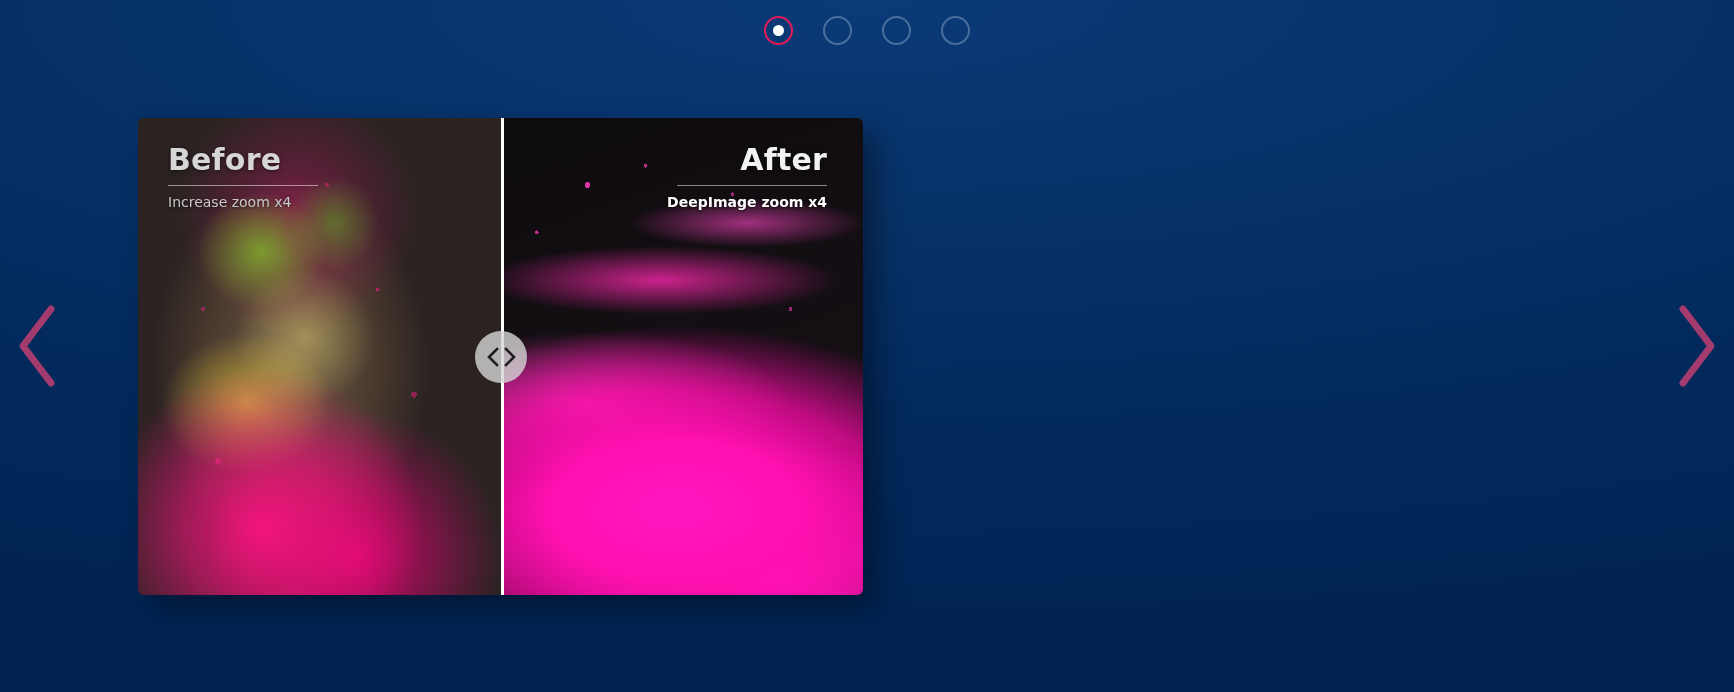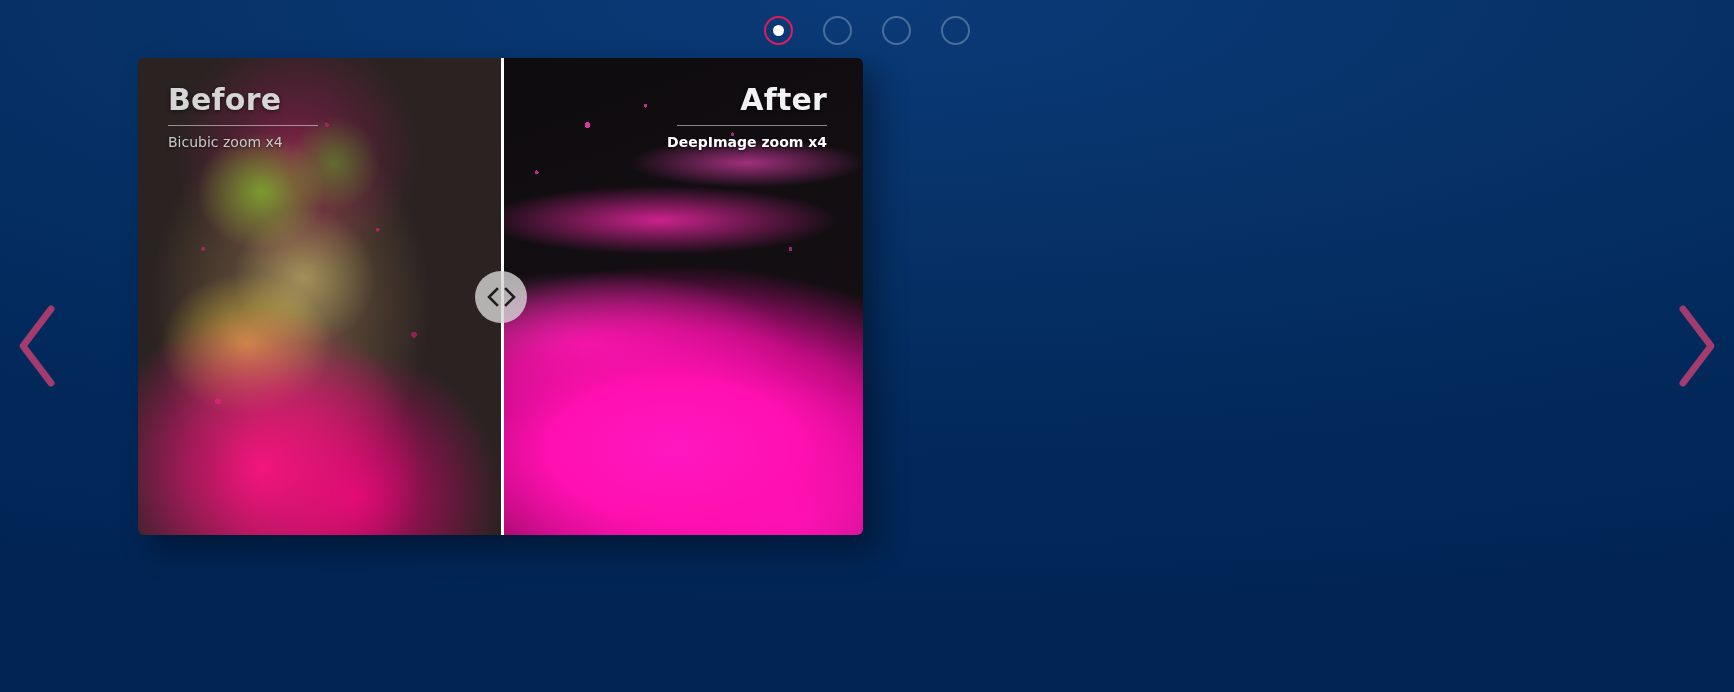--- a/index.html
+++ b/index.html
@@ -81,21 +81,21 @@
     display:flex;
     align-items:flex-start;
     z-index:3;
   }
 
   .slide {
     display:flex;
     align-items:flex-start;
     width:100%;
     padding-left:138px;
-    padding-top:58px;
+    padding-top:118px;
     gap:78px;
   }
 
   
   .compare-card {
     position:relative;
     width:725px;
     height:477px;
     border-radius:6px;
     overflow:hidden;
@@ -311,21 +311,21 @@
         <div class="photo-before"></div>
       </div>
 
       <div class="half after">
         <div class="photo-after"></div>
       </div>
 
       <div class="label-block left">
         <div class="label-title">Before</div>
         <div class="label-rule"></div>
-        <div class="label-sub">Bicubic zoom x4</div>
+        <div class="label-sub">Increase zoom x4</div>
       </div>
 
       <div class="label-block right">
         <div class="label-title">After</div>
         <div class="label-rule"></div>
         <div class="label-sub">DeepImage zoom x4</div>
       </div>
 
       <div class="divider"></div>
 

